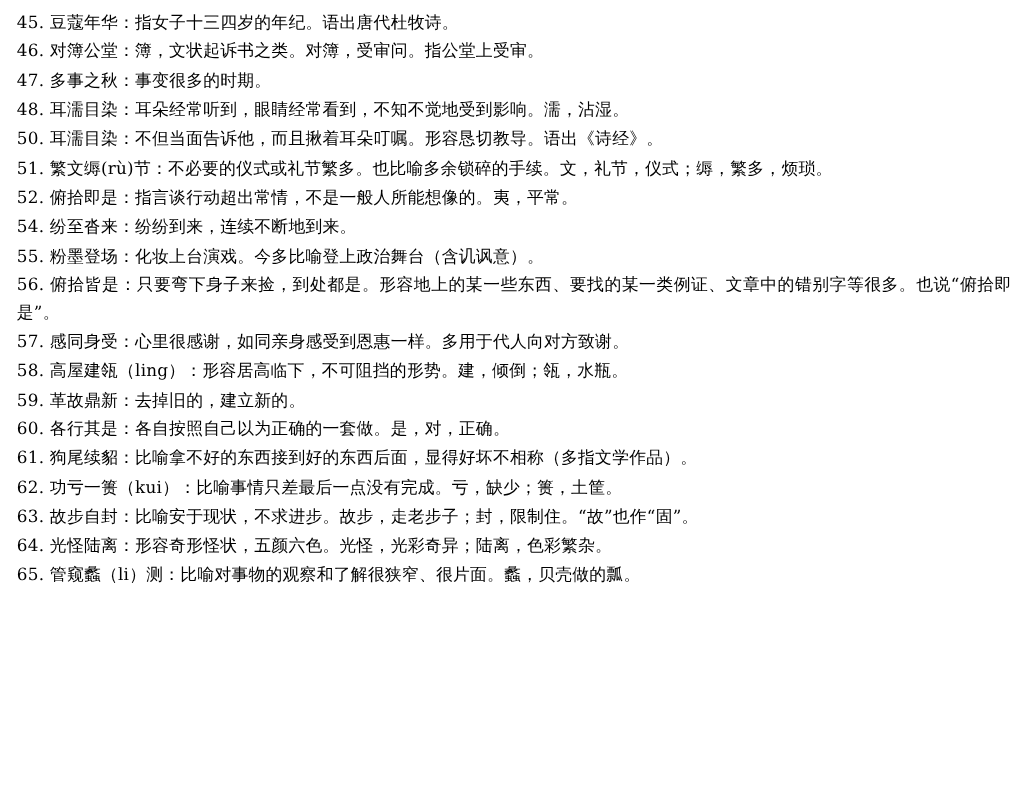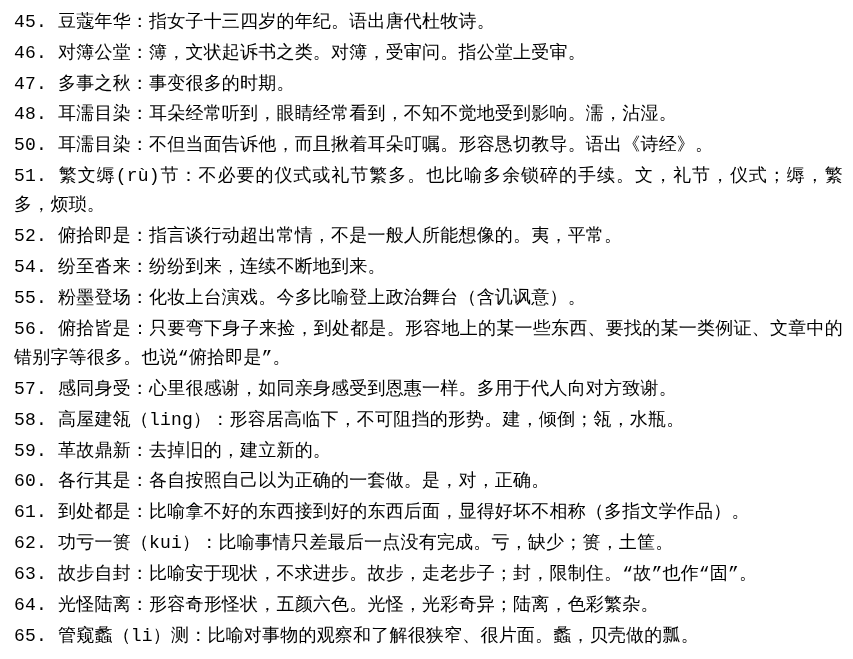--- a/index.html
+++ b/index.html
@@ -15,28 +15,27 @@
     color: #000000;
   }
   #page {
     box-sizing: border-box;
     width: 853px;
     height: 659px;
     padding: 8px 10px 0 14px;
   }
   .entry {
     display: block;
-    font-size: 18px;
+    font-size: 14px;
     line-height: 1.63;
     text-align: justify;
     text-justify: inter-ideograph;
     margin: 0 0 1.5px 0;
     letter-spacing: 0.2px;
     word-break: break-all;
-    font-family: Liberation Mono, monospace;
   }
   .entry .num {
     
   }
 </style>
 </head>
 <body>
 
 <div id="page">
   <div id="entry-list">
@@ -47,19 +46,19 @@
       <p class="entry"><span class="num">50.</span> <span class="txt">耳濡目染：不但当面告诉他，而且揪着耳朵叮嘱。形容恳切教导。语出《诗经》。</span></p>
       <p class="entry"><span class="num">51.</span> <span class="txt">繁文缛(rù)节：不必要的仪式或礼节繁多。也比喻多余锁碎的手续。文，礼节，仪式；缛，繁多，烦琐。</span></p>
       <p class="entry"><span class="num">52.</span> <span class="txt">俯拾即是：指言谈行动超出常情，不是一般人所能想像的。夷，平常。</span></p>
       <p class="entry"><span class="num">54.</span> <span class="txt">纷至沓来：纷纷到来，连续不断地到来。</span></p>
       <p class="entry"><span class="num">55.</span> <span class="txt">粉墨登场：化妆上台演戏。今多比喻登上政治舞台（含讥讽意）。</span></p>
       <p class="entry"><span class="num">56.</span> <span class="txt">俯拾皆是：只要弯下身子来捡，到处都是。形容地上的某一些东西、要找的某一类例证、文章中的错别字等很多。也说“俯拾即是”。</span></p>
       <p class="entry"><span class="num">57.</span> <span class="txt">感同身受：心里很感谢，如同亲身感受到恩惠一样。多用于代人向对方致谢。</span></p>
       <p class="entry"><span class="num">58.</span> <span class="txt">高屋建瓴（ling）：形容居高临下，不可阻挡的形势。建，倾倒；瓴，水瓶。</span></p>
       <p class="entry"><span class="num">59.</span> <span class="txt">革故鼎新：去掉旧的，建立新的。</span></p>
       <p class="entry"><span class="num">60.</span> <span class="txt">各行其是：各自按照自己以为正确的一套做。是，对，正确。</span></p>
-      <p class="entry"><span class="num">61.</span> <span class="txt">到处都是：比喻拿不好的东西接到好的东西后面，显得好坏不相称（多指文学作品）。</span></p>
+      <p class="entry"><span class="num">61.</span> <span class="txt">狗尾续貂：比喻拿不好的东西接到好的东西后面，显得好坏不相称（多指文学作品）。</span></p>
       <p class="entry"><span class="num">62.</span> <span class="txt">功亏一篑（kui）：比喻事情只差最后一点没有完成。亏，缺少；篑，土筐。</span></p>
       <p class="entry"><span class="num">63.</span> <span class="txt">故步自封：比喻安于现状，不求进步。故步，走老步子；封，限制住。“故”也作“固”。</span></p>
       <p class="entry"><span class="num">64.</span> <span class="txt">光怪陆离：形容奇形怪状，五颜六色。光怪，光彩奇异；陆离，色彩繁杂。</span></p>
       <p class="entry"><span class="num">65.</span> <span class="txt">管窥蠡（li）测：比喻对事物的观察和了解很狭窄、很片面。蠡，贝壳做的瓢。</span></p>
     </div>
 </div>
 
 </body></html>

